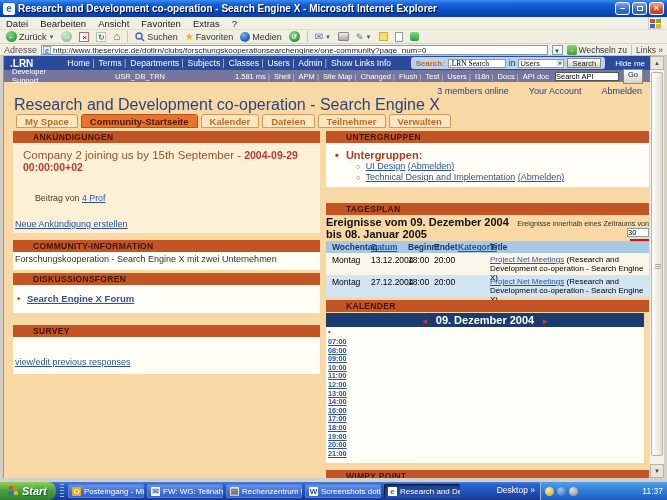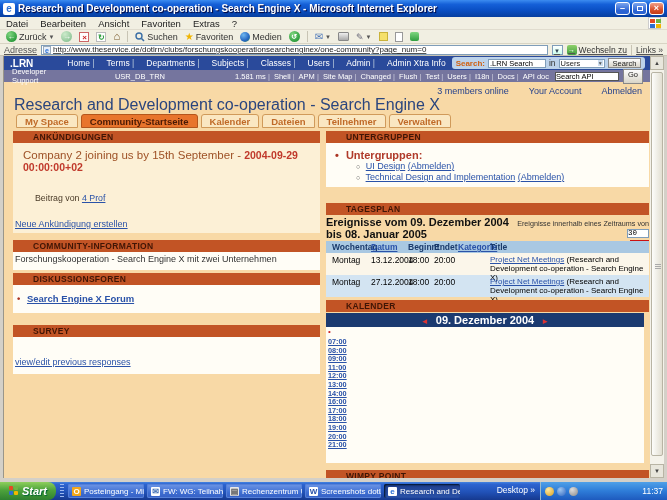--- a/index.html
+++ b/index.html
@@ -55,49 +55,49 @@
   .pencil { color:#667; font-size:9px; }
   .note { width:9px; height:9px; background:#F5E06A; border:1px solid #C9B23A; }
   .msg { width:9px; height:9px; border-radius:2px; background:linear-gradient(#7FD67F,#2F9E3F); }
   .tinydoc { width:8px; height:10px; background:#fff; border:1px solid #999; }
   .tb-sep { width:1px; height:11px; background:#C8C4B4; margin:0 2px; }
   .drop { font-size:6px; color:#555; }
 
   
   .addressbar { position:absolute; top:44px; left:0; right:0; height:12px; background:#F1EFE2;
     border-bottom:1px solid #C8C4B4; display:flex; align-items:center; gap:4px; padding:0 4px;
-    font-size:9px; color:#555;text-decoration:underline; }
+    font-size:9px; color:#555; }
   .addr-field { flex:1; height:10px; background:#fff; border:1px solid #7F9DB9; display:flex;
-    align-items:center; gap:2px; padding:0 1px; font-size:8px; color:#222; overflow:hidden; }
+    gap:2px; padding:0 1px; font-size:8px; color:#222; overflow:hidden; }
   .addr-field .pg { width:8px; height:8px; background:#E8F0FA; border:1px solid #9AB; color:#2A6FD6;
     font-size:7px; line-height:8px; text-align:center; font-weight:bold; flex:0 0 auto; }
   .addr-field .url { white-space:nowrap; overflow:hidden; flex:1; }
   .addr-drop { width:11px; height:10px; background:linear-gradient(#FFF,#CFE); border:1px solid #7F9DB9;
     font-size:6px; text-align:center; line-height:10px; color:#345; }
   .gobtn { display:flex; align-items:center; gap:2px; font-size:8.5px; color:#333; }
   .gobtn .gico { width:10px; height:10px; border-radius:2px; background:linear-gradient(#8FD06A,#3E9E3E);
     color:#fff; font-size:7px; line-height:10px; text-align:center; font-weight:bold; }
   .linkslbl { font-size:8.5px; color:#444; border-left:1px solid #C8C4B4; padding-left:4px; }
 
   
   .content { position:absolute; top:56px; left:3px; width:661px; height:422px;
     background:var(--page-bg,#F8D9A6); border-left:1px solid #9A968A; overflow:hidden; }
 
   .lrn-navbar { position:absolute; top:0; left:0; width:647px; height:14px;
     background:var(--navbar-bg,#2A4A9B); color:#fff; display:flex; align-items:center;
     font-size:8.5px; padding:0 6px; gap:4px; }
   .lrn-logo { font-weight:bold; font-size:10px; margin-right:28px; }
-  .nav-links { display:flex; gap:8px; white-space:nowrap; }
+  .nav-links { display:flex; gap:0; white-space:nowrap; }
   .nav-links span { padding:0 2px; }
   .nav-links span:not(:last-child)::after { content:" |"; color:#BCD; }
   .searchbox { margin-left:auto; background:#BCD2EA; border-radius:3px; height:12px; display:flex;
     align-items:center; gap:3px; padding:0 4px; color:#333; }
   .searchbox .slabel { color:#D06010; font-weight:bold; font-size:8px; }
   .searchbox input { width:58px; height:9px; border:1px solid #7F9DB9; font-size:7.5px;
-    font-family:Liberation Sans, sans-serif; padding:0 1px; }
+    font-family:Liberation Serif, serif; padding:0 1px; }
   .mini-select { width:46px; height:9px; background:#fff; border:1px solid #7F9DB9; font-size:7.5px;
     display:flex; align-items:center; justify-content:space-between; padding:0 1px; color:#222; }
   .mini-select .drop { font-size:5px; background:#CDE; }
   .mini-btn { height:10px; background:linear-gradient(#FDFDFD,#D8D4C8); border:1px solid #888;
     font-size:7.5px; line-height:9px; padding:0 4px; color:#222; }
   .hideme { color:#fff; font-size:8px; margin-left:6px; white-space:nowrap; }
 
   .devbar { position:absolute; top:14px; left:0; width:647px; height:12px;
     background:var(--devbar-bg,#75759E); color:#fff; display:flex; align-items:center;
     font-size:7.5px; padding:0 8px; gap:4px; }
@@ -148,21 +148,21 @@
   .sg-label { position:absolute; top:6px; left:9px; font-size:11px; font-weight:bold; color:#B03A2A; }
   .sg-item1 { position:absolute; top:18px; left:30px; font-size:9px; }
   .sg-item2 { position:absolute; top:29px; left:30px; font-size:9px; }
   .circ { color:#555; font-size:7px; margin-right:3px; }
 
   .ts-range { position:absolute; top:160px; left:322px; width:184px; font-size:11px; font-weight:bold;
     color:#111; line-height:12px; }
   .ts-filter { position:absolute; top:163px; left:508px; width:137px; font-size:7.2px; color:#333;
     text-align:right; }
   .ts-filter input { width:22px; height:9px; border:1px solid #7F9DB9; font-size:7.5px;
-    font-family:Liberation Mono, monospace; }
+    font-family:Liberation Sans, sans-serif; }
   .los-btn { display:inline-block; background:#CC1111; color:#fff; font-weight:bold; font-size:7.5px;
     padding:0 3px; height:9px; line-height:9px; margin-left:2px; }
   .ts-filter .row2 { margin-top:2px; }
 
   .ts-table { position:absolute; top:185px; left:322px; width:323px; font-size:8.5px; }
   .ts-grid { display:grid; grid-template-columns:39px 37px 26px 24px 32px 1fr; padding-left:6px;
     align-items:start; }
   .ts-head { background:#A9C8E2; height:12px; line-height:12px; font-weight:bold; color:#1A3A6B; }
   .ts-row1 { background:#FBF6EA; height:22px; padding-top:2px; }
   .ts-row2 { background:#D3E4F2; height:22px; padding-top:2px; }
@@ -330,21 +330,21 @@
     <div class="lrn-navbar">
       <span class="lrn-logo">.LRN</span>
       <span class="nav-links">
         <span>Home</span>
         <span>Terms</span>
         <span>Departments</span>
         <span>Subjects</span>
         <span>Classes</span>
         <span>Users</span>
         <span>Admin</span>
-        <span>Admin Xtra Info</span>
+        <span>Show Links Info</span>
       </span>
       <span class="searchbox">
         <span class="slabel">Search:</span>
         <input value=".LRN Search" style="">
         <span>in</span>
         <span class="mini-select">
           <span>Users</span>
           <span class="drop">▼</span>
         </span>
         <span class="mini-btn">Search</span>
@@ -486,20 +486,21 @@
     <div class="cal-bar">
       <span class="cal-arrow">◄</span>
       <span>09. Dezember 2004</span>
       <span class="cal-arrow">►</span>
     </div>
     <div class="cal-body">
       <div class="cal-dot">•</div>
       <div class="cal-time"><span class="lnk">07:00</span></div>
       <div class="cal-time"><span class="lnk">08:00</span></div>
       <div class="cal-time"><span class="lnk">09:00</span></div>
+      <div class="cal-time"><span class="lnk">10:00</span></div>
       <div class="cal-time"><span class="lnk">11:00</span></div>
       <div class="cal-time"><span class="lnk">12:00</span></div>
       <div class="cal-time"><span class="lnk">13:00</span></div>
       <div class="cal-time"><span class="lnk">14:00</span></div>
       <div class="cal-time"><span class="lnk">16:00</span></div>
       <div class="cal-time"><span class="lnk">17:00</span></div>
       <div class="cal-time"><span class="lnk">18:00</span></div>
       <div class="cal-time"><span class="lnk">19:00</span></div>
       <div class="cal-time"><span class="lnk">20:00</span></div>
       <div class="cal-time"><span class="lnk">21:00</span></div>

